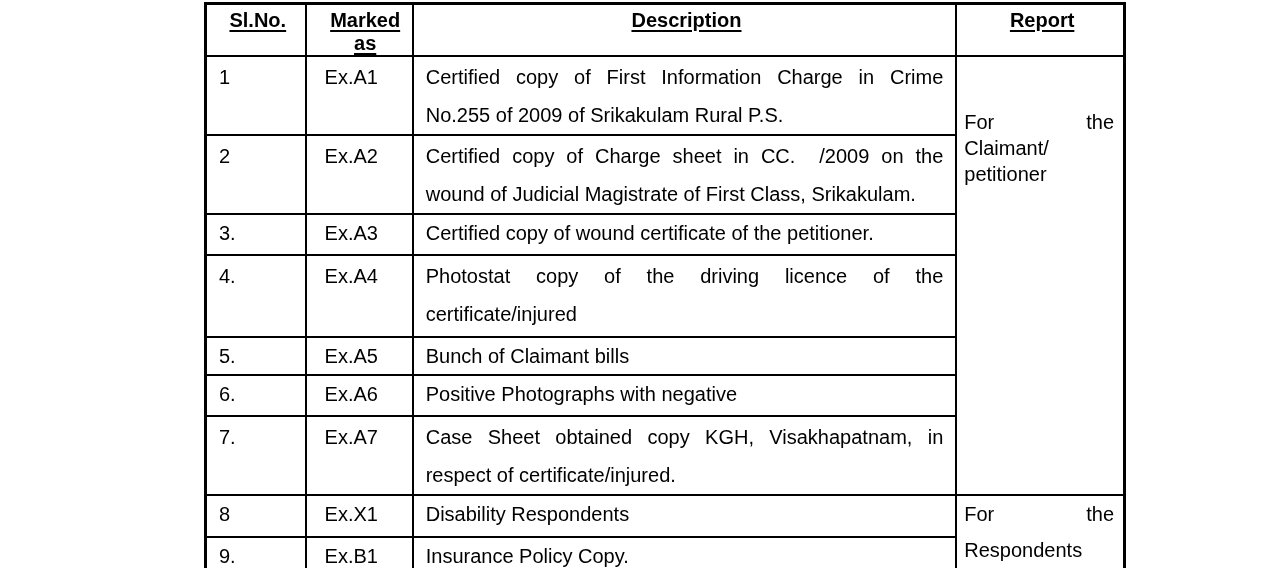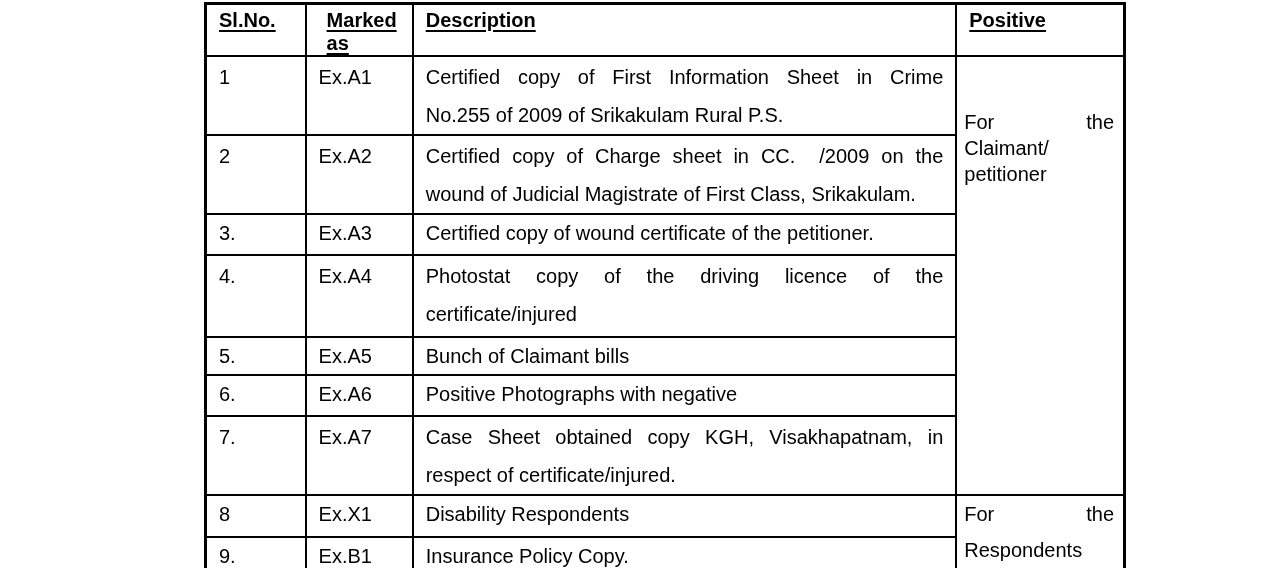--- a/index.html
+++ b/index.html
@@ -29,40 +29,41 @@
     font-weight: normal;
     text-align: left;
     overflow: hidden;
   }
   
   tr.rh { height: 51px; }
   th {
     font-weight: bold;
     line-height: 23px;
     padding: 4px 8px 0 12px;
+    text-align: center;
   }
   th .u {
     text-decoration: underline;
     text-decoration-thickness: 2px;
     text-underline-offset: 3px;
   }
   th.c2 { padding-left: 20px; }
   
   tr.r1 { height: 78px; }
   tr.r2 { height: 78px; }
   tr.r3 { height: 41px; }
   tr.r4 { height: 82px; }
   tr.r5 { height: 36px; }
   tr.r6 { height: 41px; }
   tr.r7 { height: 78px; }
   tr.r8 { height: 42px; }
   tr.r9 { height: 60px; }
   td { line-height: 38px; padding: 1px 12px 0 12px; }
   td.c1 { padding-left: 12px; }
-  td.c2 { padding-left: 12px; margin-left: 12px; }
+  td.c2 { padding-left: 18px; margin-left: 12px; }
   tr.single td { line-height: 36px; padding-top: 0; }
   
   td.desc .line { white-space: nowrap; }
   .justify .line.spread {
     text-align: justify;
     text-align-last: justify;
     white-space: normal;
   }
   
   td.remarks {
@@ -82,28 +83,28 @@
       <col style="width:100px">
       <col style="width:107px">
       <col style="width:543px">
       <col style="width:168px">
     </colgroup>
     <tbody>
         <tr class="rh">
       <th class="c1"><span class="u">Sl.No.</span></th>
       <th class="c2"><span class="u">Marked as</span></th>
       <th class="c3"><span class="u">Description</span></th>
-      <th class="c4"><span class="u">Positive</span></th>
+      <th class="c4"><span class="u">Report</span></th>
     </tr>
 
     <tr class="r1">
       <td class="c1">1</td>
       <td class="c2">Ex.A1</td>
       <td class="c3 desc justify">
-            <div class="line spread">Certified copy of First Information Sheet in Crime</div>
+            <div class="line spread">Certified copy of First Information Charge in Crime</div>
             <div class="line">No.255 of 2009 of Srikakulam Rural P.S.</div>
           </td>
       <td class="remarks remarks-claimant justify" rowspan="7">
             <div class="line spread">For the</div>
             <div class="line spread">Claimant/</div>
             <div class="line">petitioner</div>
           </td>
     </tr>
     <tr class="r2">
       <td class="c1">2</td>

